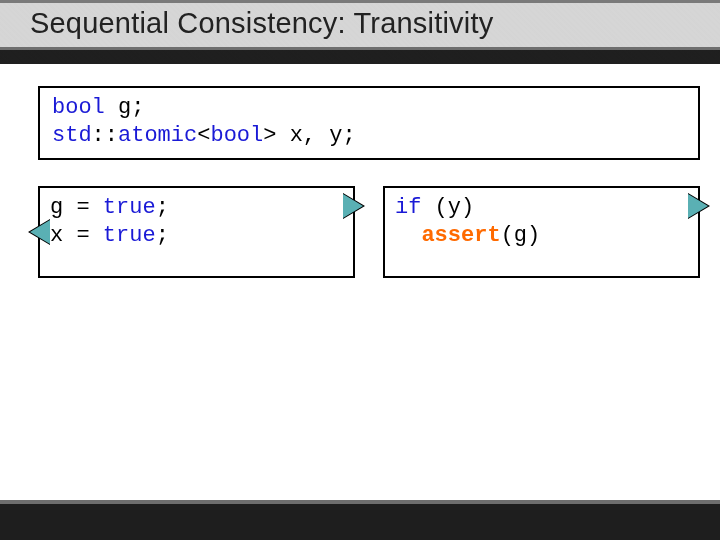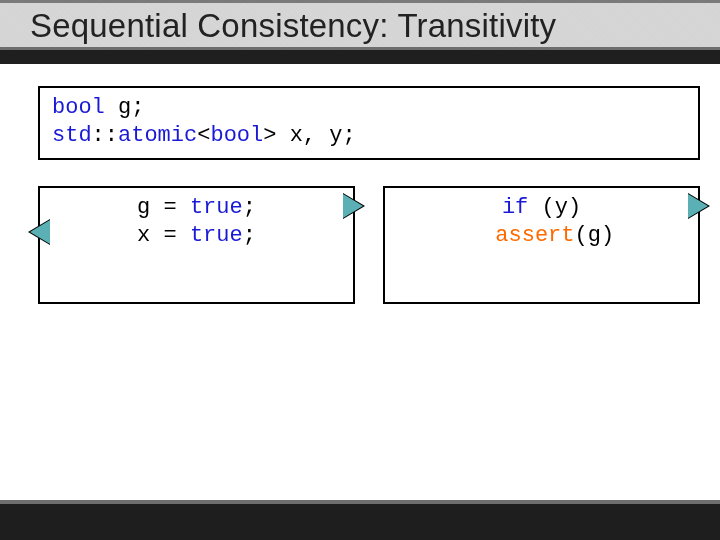--- a/index.html
+++ b/index.html
@@ -18,21 +18,21 @@
   }
   .top-band::after {
     content: "";
     position: absolute; left: 0; right: 0; top: 44px; height: 3px;
     background: #6e6e6e;
   }
 
   .title {
     position: absolute;
     top: 4px; left: 30px; right: 30px;
-    font-size: 33px;
+    font-size: 29px;
     font-weight: 400;
     color: #222;
     letter-spacing: 0.2px;
   }
 
   .content {
     flex: 1;
     padding: 22px 20px 0 38px;
     position: relative;
   }
@@ -49,34 +49,33 @@
   }
 
   .thread-row {
     display: flex;
     gap: 28px;
   }
   .thread-box {
     border: 2px solid #000;
     position: relative;
     flex: 1;
-    height: 118px;
+    height: 92px;
     padding: 6px 10px;
     font-family: Consolas, "Courier New", monospace;
     font-size: 22px;
     line-height: 1.26;
     white-space: pre;
     color: #000;
-    text-align: center;
   }
 
   .kw   { color: #1a1ad6; }
   .ns   { color: #1a1ad6; }
   .lit  { color: #1a1ad6; }
-  .fn   { color: #FF6A00; }
+  .fn   { color: #FF6A00; font-weight: bold; }
 
   .triangle {
     position: absolute;
     width: 0; height: 0;
     border-style: solid;
   }
   .tri-right {
     border-width: 12px 0 12px 20px;
     border-color: transparent transparent transparent #5ab0b4;
     filter: drop-shadow(0 0 0 #000);

